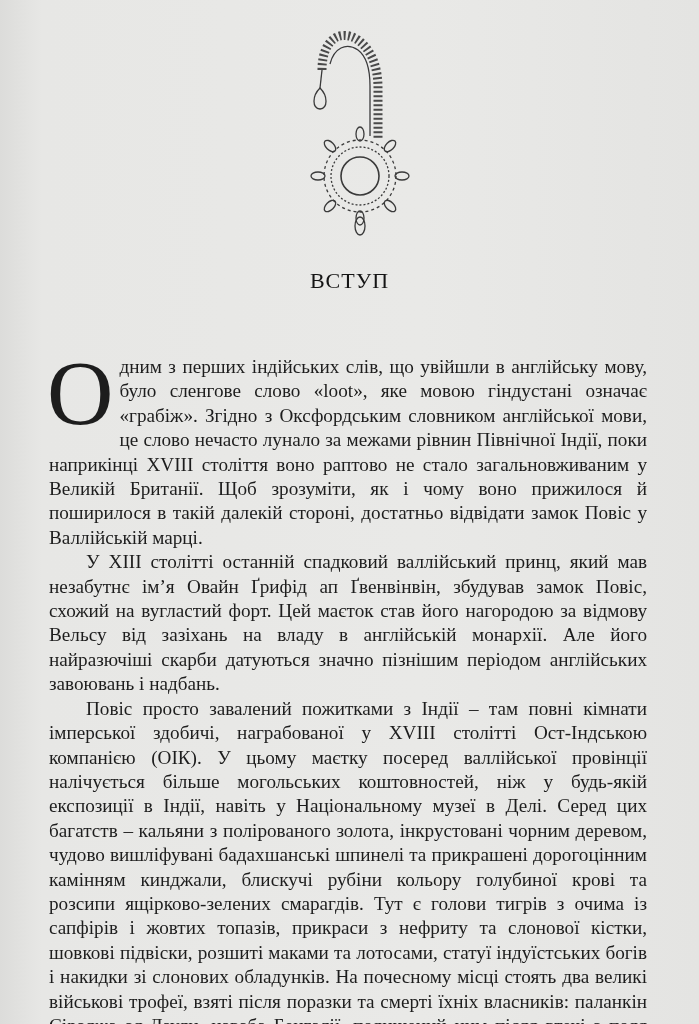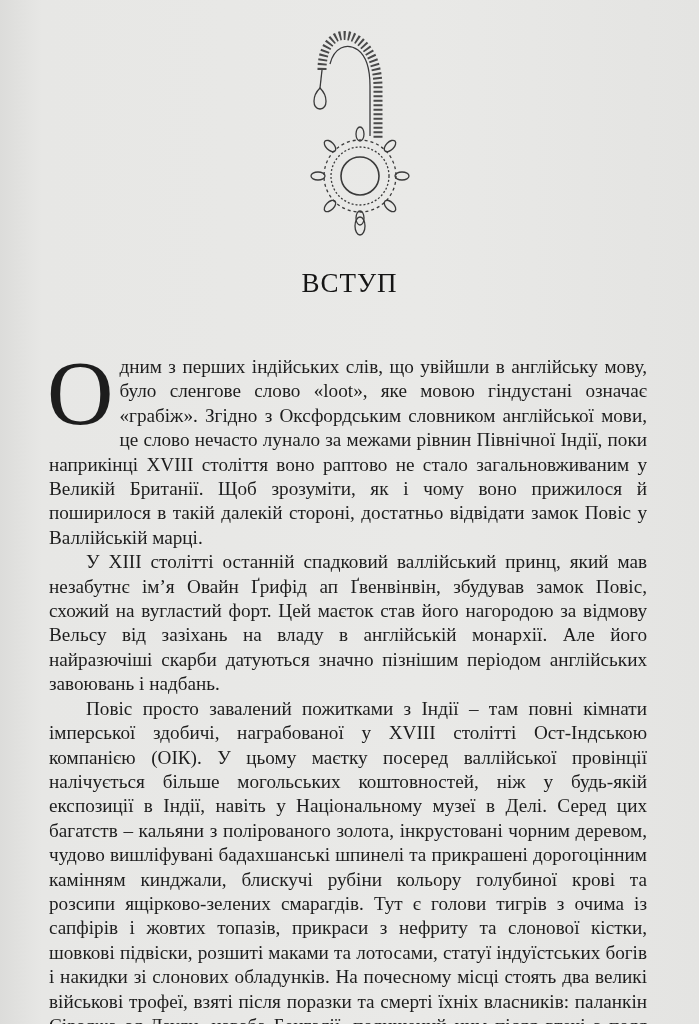--- a/index.html
+++ b/index.html
@@ -12,21 +12,21 @@
   }
   .page {
     position: absolute; left: 0; top: 0; width: 699px; height: 1024px;
     background: linear-gradient(90deg, #dcdcda 0%, #e7e7e5 6%, #e9e9e7 60%, #e4e4e2 100%);
   }
   .ornament {
     position: absolute; left: 300px; top: 18px; width: 120px; height: 220px;
   }
   .title {
     position: absolute; left: 0; width: 699px; top: 268px;
-    text-align: center; font-size: 27px; letter-spacing: 1px; color: #151515;
+    text-align: center; font-size: 22px; letter-spacing: 1px; color: #151515;
   }
   .text {
     position: absolute; left: 49px; top: 355px; width: 598px;
     font-size: 19.2px; line-height: 24.4px; text-align: justify;
   }
   .text p { margin: 0; text-indent: 37px; }
   .text p.first { text-indent: 0; }
   .dropcap {
     float: left; font-size: 92px; line-height: 74px; height: 74px;
     margin: 0 6px 0 -2px; padding-top: 1px;

